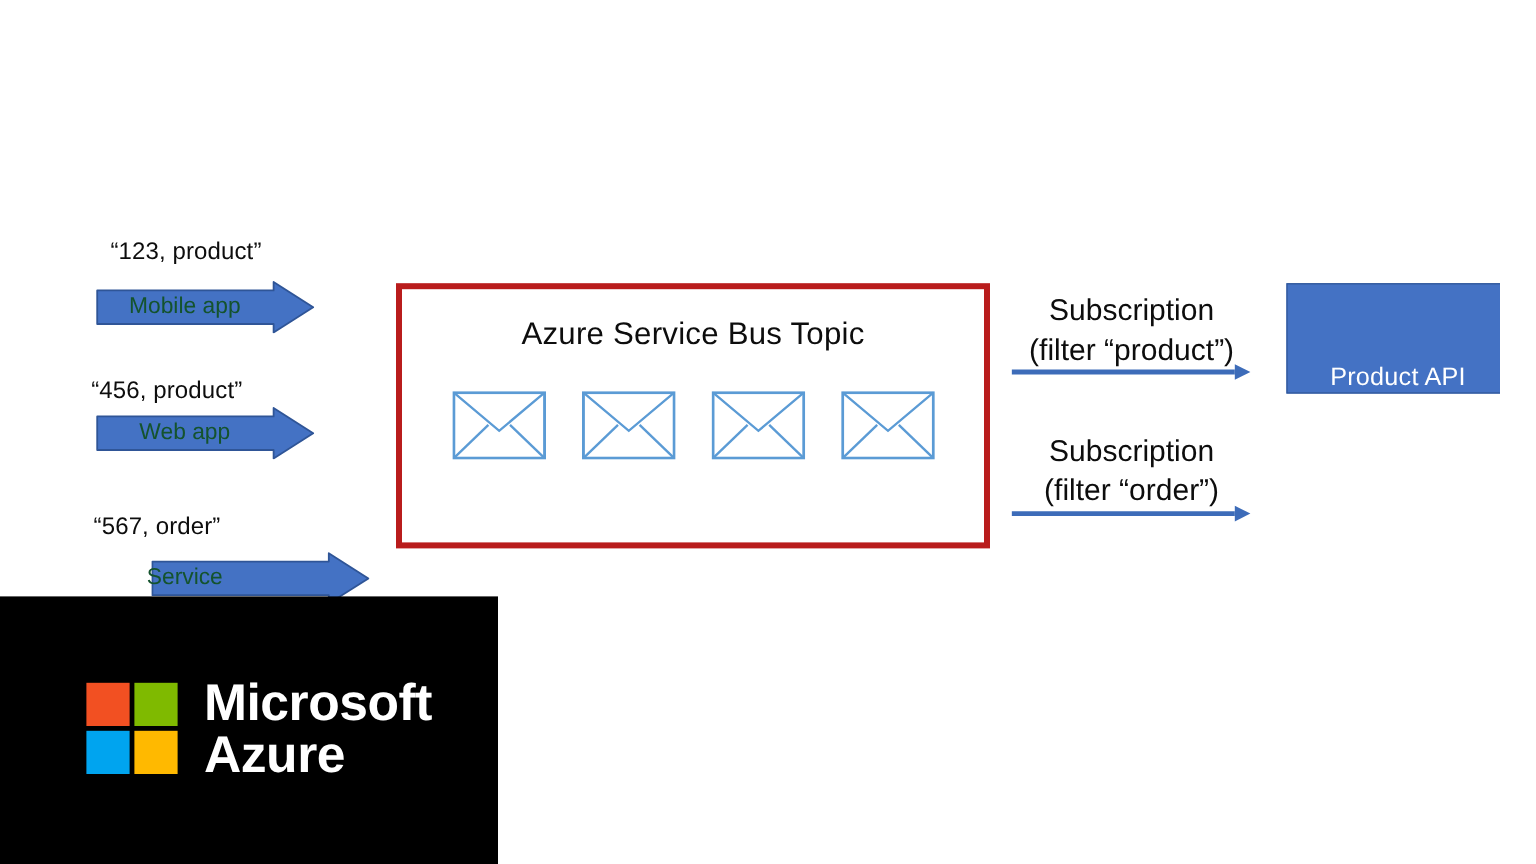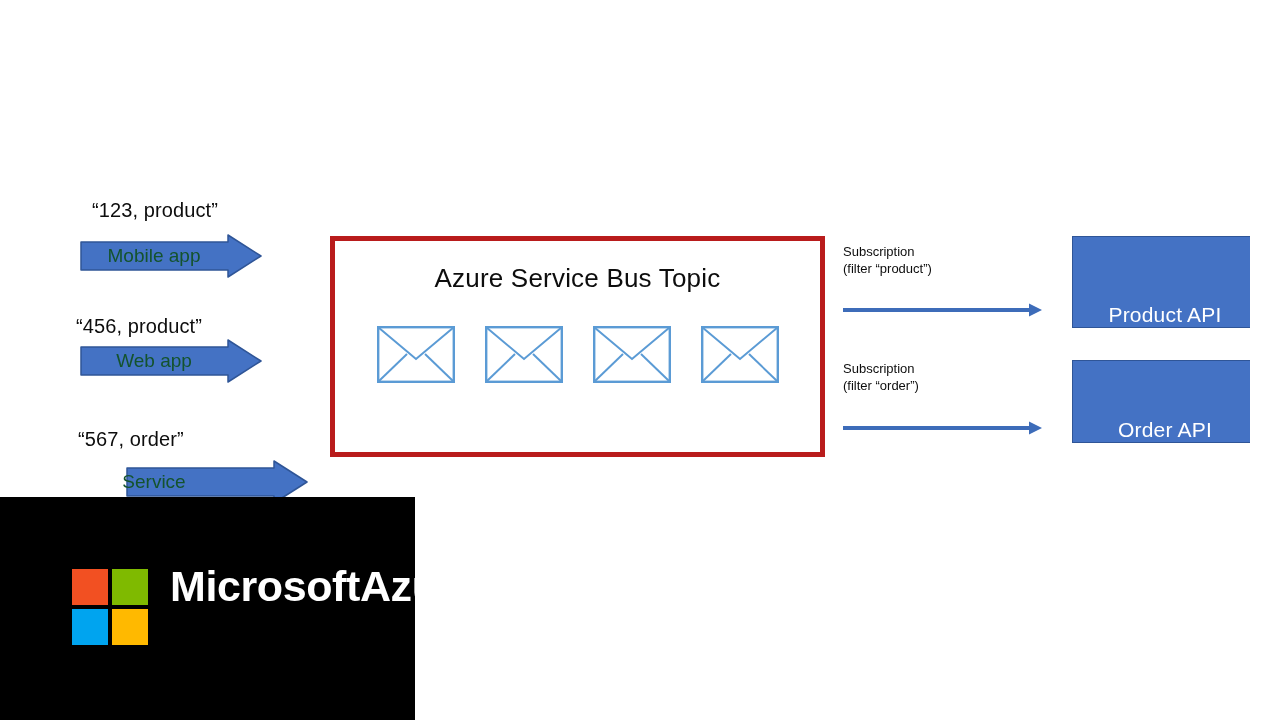--- a/index.html
+++ b/index.html
@@ -80,22 +80,23 @@
   }
   .envelope {
     width: 78px;
     height: 57px;
     display: block;
   }
 
   
   .sub-label {
     position: absolute;
-    font-size: 13px;
+    font-size: 25px;
     color: #0d0d0d;
+    text-align: center;
     line-height: 1.32;
     white-space: nowrap;
   }
   .sub-arrow {
     position: absolute;
     display: block;
   }
 
   
   .api-box {
@@ -133,21 +134,21 @@
     height: 76px;
     display: grid;
     grid-template-columns: 36px 36px;
     grid-template-rows: 36px 36px;
     gap: 4px;
     margin-top: 4px;
   }
   .ms-sq { width: 36px; height: 36px; display: block; }
   .logo-words {
     display: flex;
-    flex-direction: row;
+    flex-direction: column;
     line-height: .99;
   }
   .logo-words span {
     color: #ffffff;
     font-size: 43px;
     font-weight: bold;
     letter-spacing: -0.4px;
   }
   .logo-words .azure-word { font-weight: bold; }
 </style>
@@ -233,23 +234,20 @@
     <svg width="200" height="20" viewBox="0 0 200 20">
       <line x1="0" y1="10" x2="186" y2="10" stroke="#3d6cb9" stroke-width="4"></line>
       <polygon points="186,3.5 199,10 186,16.5" fill="#3d6cb9"></polygon>
     </svg>
   </div>
 
   <div class="api-box" style="left:1072px; top:236px; width:186px; height:92px;">
     <span>Product API</span>
   </div>
 
-  <div class="api-box" style="left:1072px; top:360px; width:186px; height:83px;">
-    <span>Order API</span>
-  </div>
 
   <div class="logo-panel">
     <div class="logo-inner">
       <div class="ms-squares">
         <span class="ms-sq" style="background:#F25022;"></span>
         <span class="ms-sq" style="background:#7FBA00;"></span>
         <span class="ms-sq" style="background:#00A4EF;"></span>
         <span class="ms-sq" style="background:#FFB900;"></span>
       </div>
       <div class="logo-words">

